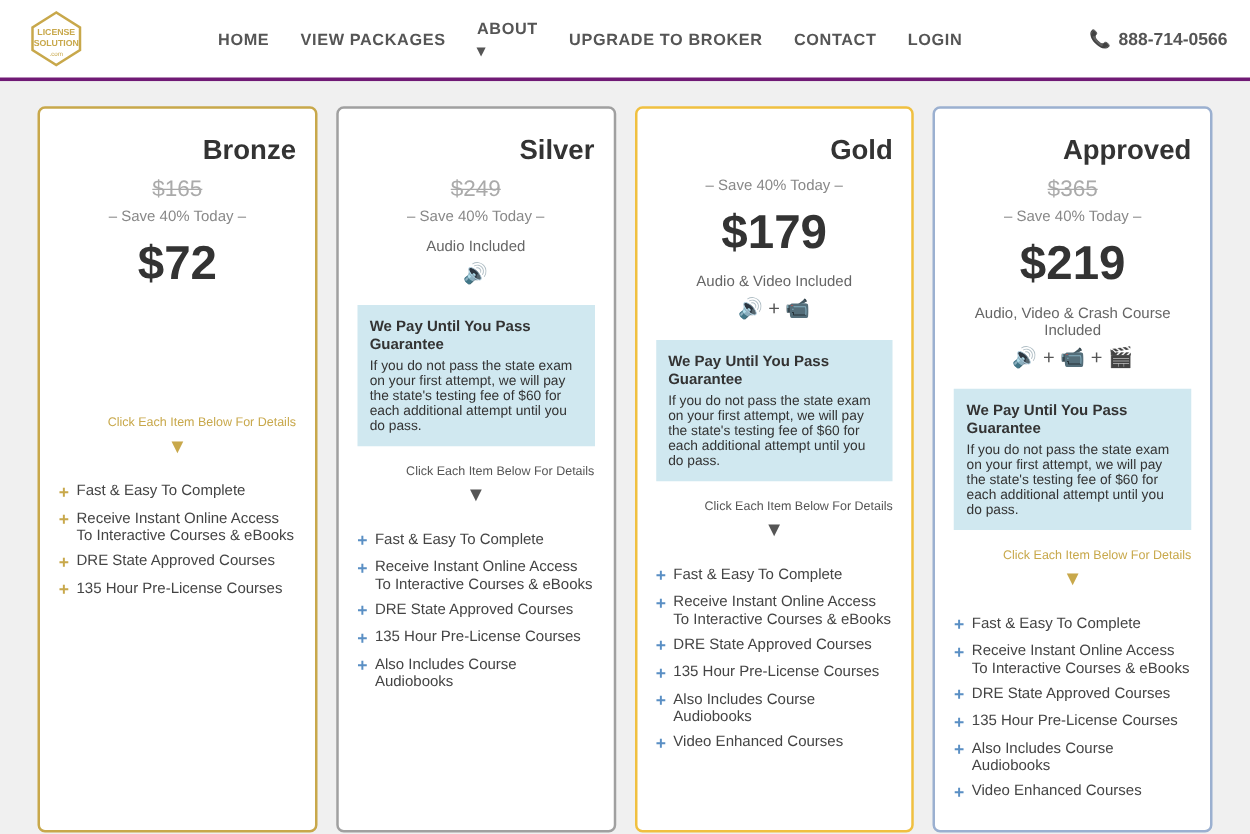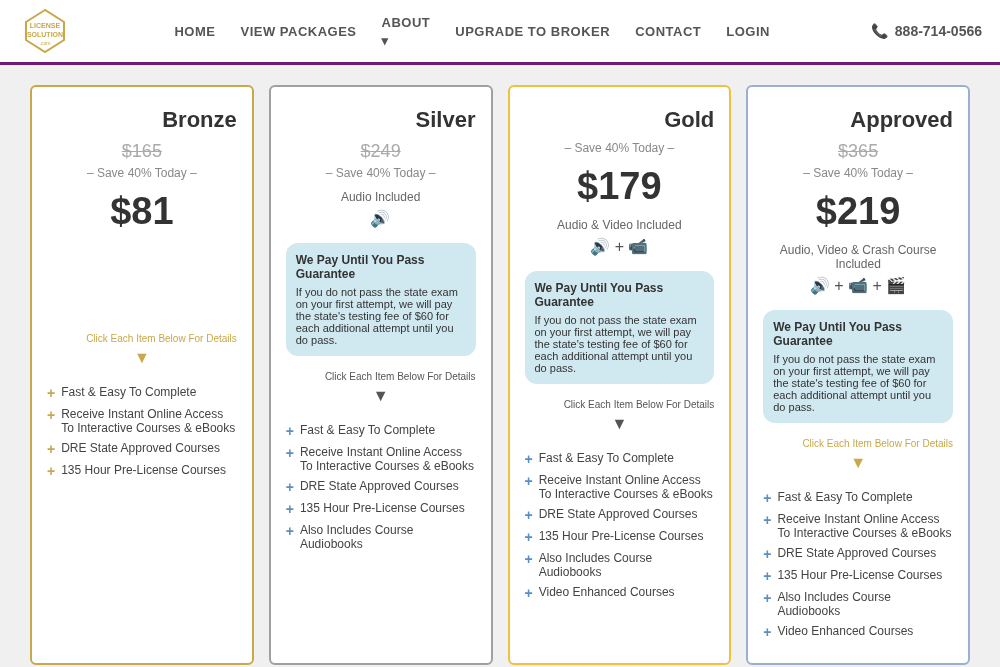--- a/index.html
+++ b/index.html
@@ -112,21 +112,21 @@
     .card-icons {
       text-align: center;
       font-size: 16px;
       color: #555;
       margin-bottom: 15px;
     }
 
     
     .guarantee-box {
       background: #d0e8f0;
-      border-radius: 12px;
+      border-radius: 0;
       padding: 10px;
       margin-bottom: 15px;
       font-size: 11px;
       color: #333;
     }
     .guarantee-box .guarantee-title {
       font-weight: bold;
       font-size: 12px;
       margin-bottom: 5px;
       color: #333;
@@ -209,21 +209,21 @@
   </div>
 </header>
 
 <main class="main-content">
   <div class="cards-container">
 
     <div class="card card-bronze">
       <div class="card-title">Bronze</div>
       <div class="card-original-price">$165</div>
       <div class="card-save">– Save 40% Today –</div>
-      <div class="card-price">$81</div>
+      <div class="card-price">$72</div>
       <div class="no-guarantee-space"></div>
       <div class="click-details">Click Each Item Below For Details</div>
       <div class="arrow-down">▼</div>
       <ul class="feature-list">
         <li>
             <span class="feature-plus">+</span>
             <span>Fast &amp; Easy To Complete</span>
           </li>
         <li>
             <span class="feature-plus">+</span>

